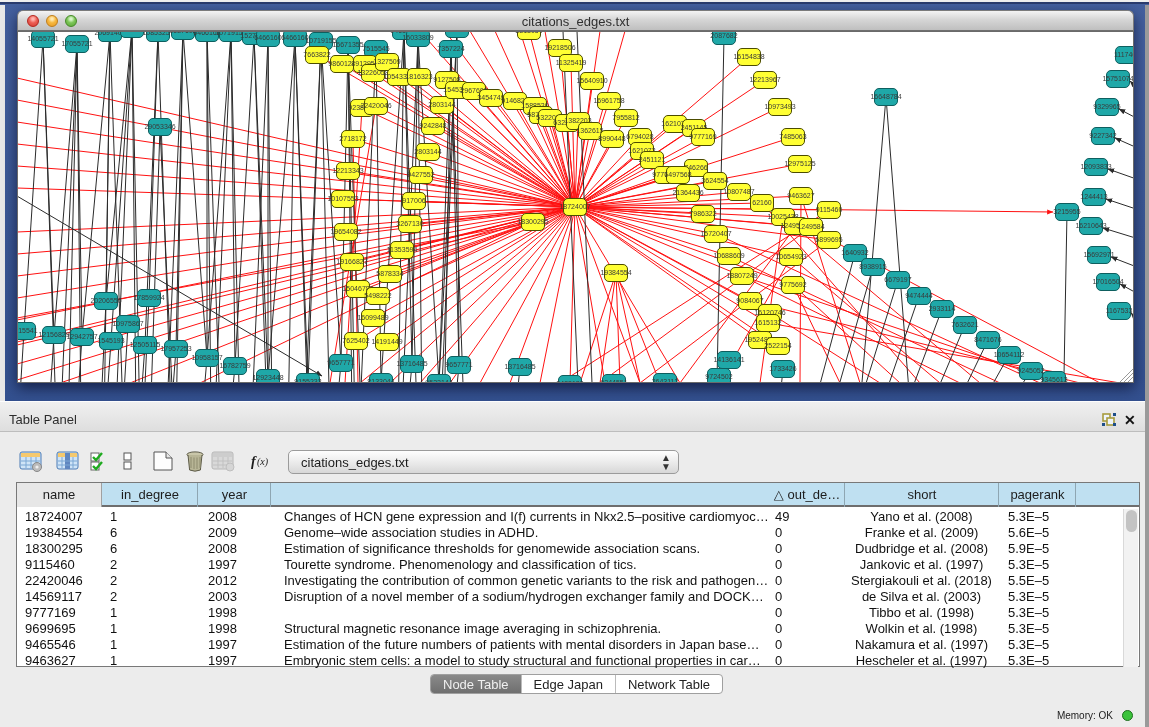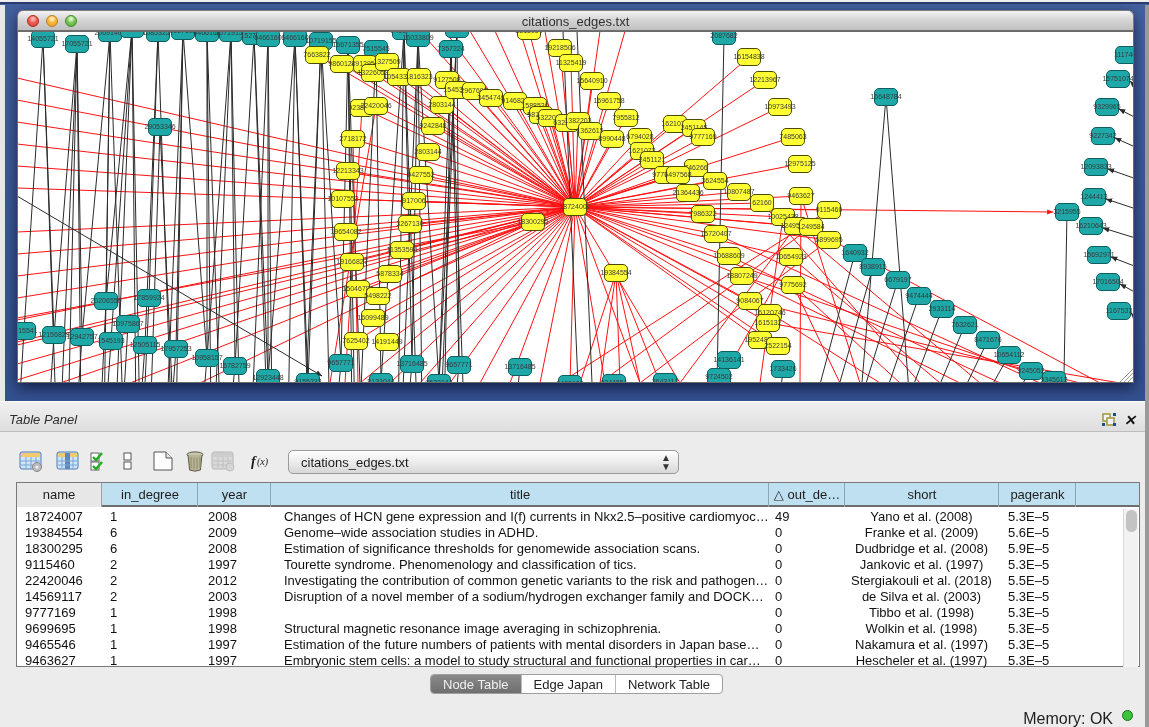--- a/index.html
+++ b/index.html
@@ -16,21 +16,21 @@
   border:1px solid #7b7b7b; border-bottom:1px solid #6f6f6f; }
 #titlebar .title { position:absolute; left:0; right:0; top:3px; text-align:center;
   font-size:13px; color:#303030; }
 .tl { position:absolute; top:15px; width:12px; height:12px; border-radius:50%; }
 #tl1 { left:27px; background:radial-gradient(circle at 50% 30%, #ffb3ad 12%, #ec5f55 45%, #d33a31); border:1px solid #b5271f;}
 #tl2 { left:46px; background:radial-gradient(circle at 50% 30%, #ffe9b0 12%, #f6b73e 45%, #e89b26); border:1px solid #c07e1a;}
 #tl3 { left:65px; background:radial-gradient(circle at 50% 30%, #d6f5c8 12%, #7cc557 45%, #5aa736); border:1px solid #468a28;}
 
 #tp { position:absolute; left:0; top:401px; width:1145px; height:326px; background:#ececec; }
 #tphead { position:absolute; left:0; top:0; width:100%; height:31px;
-  background:linear-gradient(#f0f0f0,#dedede); border-bottom:1px solid #bdbdbd; border-top:1px solid #fdfdfd;font-style:italic;}
+  background:linear-gradient(#f0f0f0,#dedede); border-bottom:1px solid #bdbdbd; border-top:1px solid #fdfdfd;}
 #tphead .t { position:absolute; left:9px; top:10px; font-size:13px; color:#2e2e2e; }
 #floaticon { position:absolute; left:1102px; top:11px; width:14px; height:13px; }
 #closex { position:absolute; left:1124px; top:10px; font-size:14px; font-weight:bold; color:#111; }
 #toolbar { position:absolute; left:0; top:32px; width:100%; height:48px; }
 .combo { position:absolute; left:288px; top:49px; width:391px; height:24px; border:1px solid #9b9b9b;
   border-radius:5px; background:linear-gradient(#fefefe,#e8e8e8 60%,#d7d7d7); }
 .combo span { position:absolute; left:12px; top:4px; font-size:13px; color:#1c1c1c; }
 .combo .arr { position:absolute; right:7px; top:2px; font-size:10px; color:#333; line-height:9px; }
 
 #tbl { position:absolute; left:16px; top:482px; width:1124px; height:185px; border:1px solid #787878; background:#fff; }
@@ -48,21 +48,21 @@
 .c5 { left:812px; width:185px; text-align:center; }
 .c6 { left:991px; width:100px; }
 #vscroll { position:absolute; right:1px; top:26px; width:15px; height:158px; background:#f2f2f2; border-left:1px solid #d9d9d9; }
 #vthumb { position:absolute; left:2px; top:1px; width:11px; height:22px; background:#c3c3c3; border-radius:6px; }
 
 #tabs { position:absolute; left:430px; top:674px; height:20px; border:1px solid #9f9f9f; border-radius:4px;
   background:#fff; display:flex; overflow:hidden; }
 #tabs div { font-size:13px; padding:2px 12px 0 12px; color:#222; }
 #tabs .sel { background:linear-gradient(#8a8a8a,#6f6f6f); color:#f0f0f0; }
 #tabs .sep { width:0; border-left:1px solid #bbb; padding:0; }
-#mem { position:absolute; right:36px; top:710px; font-size:16px; color:#222; }
+#mem { position:absolute; right:36px; top:710px; font-size:10px; color:#222; }
 #memdot { position:absolute; right:16px; top:710px; width:11px; height:11px; border-radius:50%;
   background:#3cc33c; border:1px solid #1e6f1e; }
 </style></head>
 <body>
 <div id="page">
   <div id="graphbg"></div>
   <div id="topstrip"></div>
   <div id="leftstrip"></div>
   <div id="win"></div>
   <svg width="1117" height="352" viewBox="17 31 1117 352" xmlns="http://www.w3.org/2000/svg" style="position:absolute;left:17px;top:31px;background:#fff" font-family="Liberation Sans, sans-serif">
@@ -719,21 +719,20 @@
     <div class="combo">
         <span>citations_edges.txt</span>
         <div class="arr">▲<br>▼</div>
       </div>
   </div>
   <div id="tbl">
     <div id="thead">
       <div class="th" style="left:0;width:85px;background:#e7e7e7;border-right:1px solid #a0a0a0;">name</div>
       <div class="th" style="left:86px;width:95px;">in_degree</div>
       <div class="th" style="left:182px;width:72px;">year</div>
-      <div class="th" style="left:255px;width:497px;">title</div>
       <div class="th" style="left:753px;width:75px;">△ out_de…</div>
       <div class="th" style="left:829px;width:153px;">short</div>
       <div class="th" style="left:983px;width:76px;">pagerank</div>
     </div>
     <div id="tbody">
 <div class="tr">
           <div class="c0">18724007</div>
           <div class="c1">1</div>
           <div class="c2">2008</div>
           <div class="c3">Changes of HCN gene expression and I(f) currents in Nkx2.5–positive cardiomyoc…</div>

